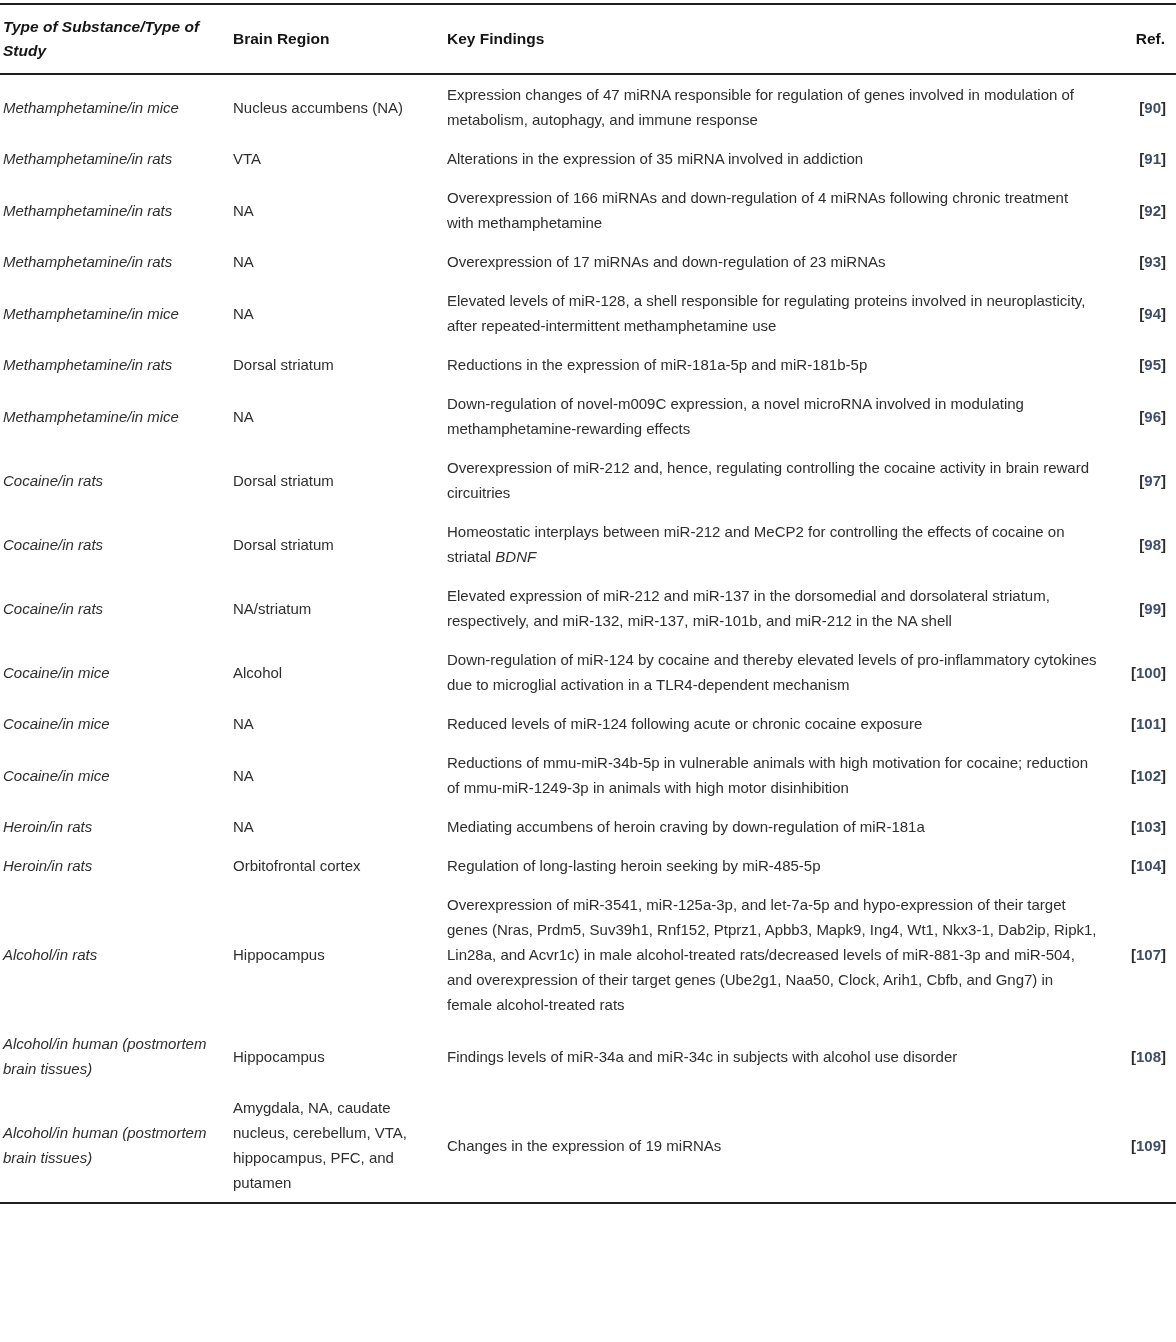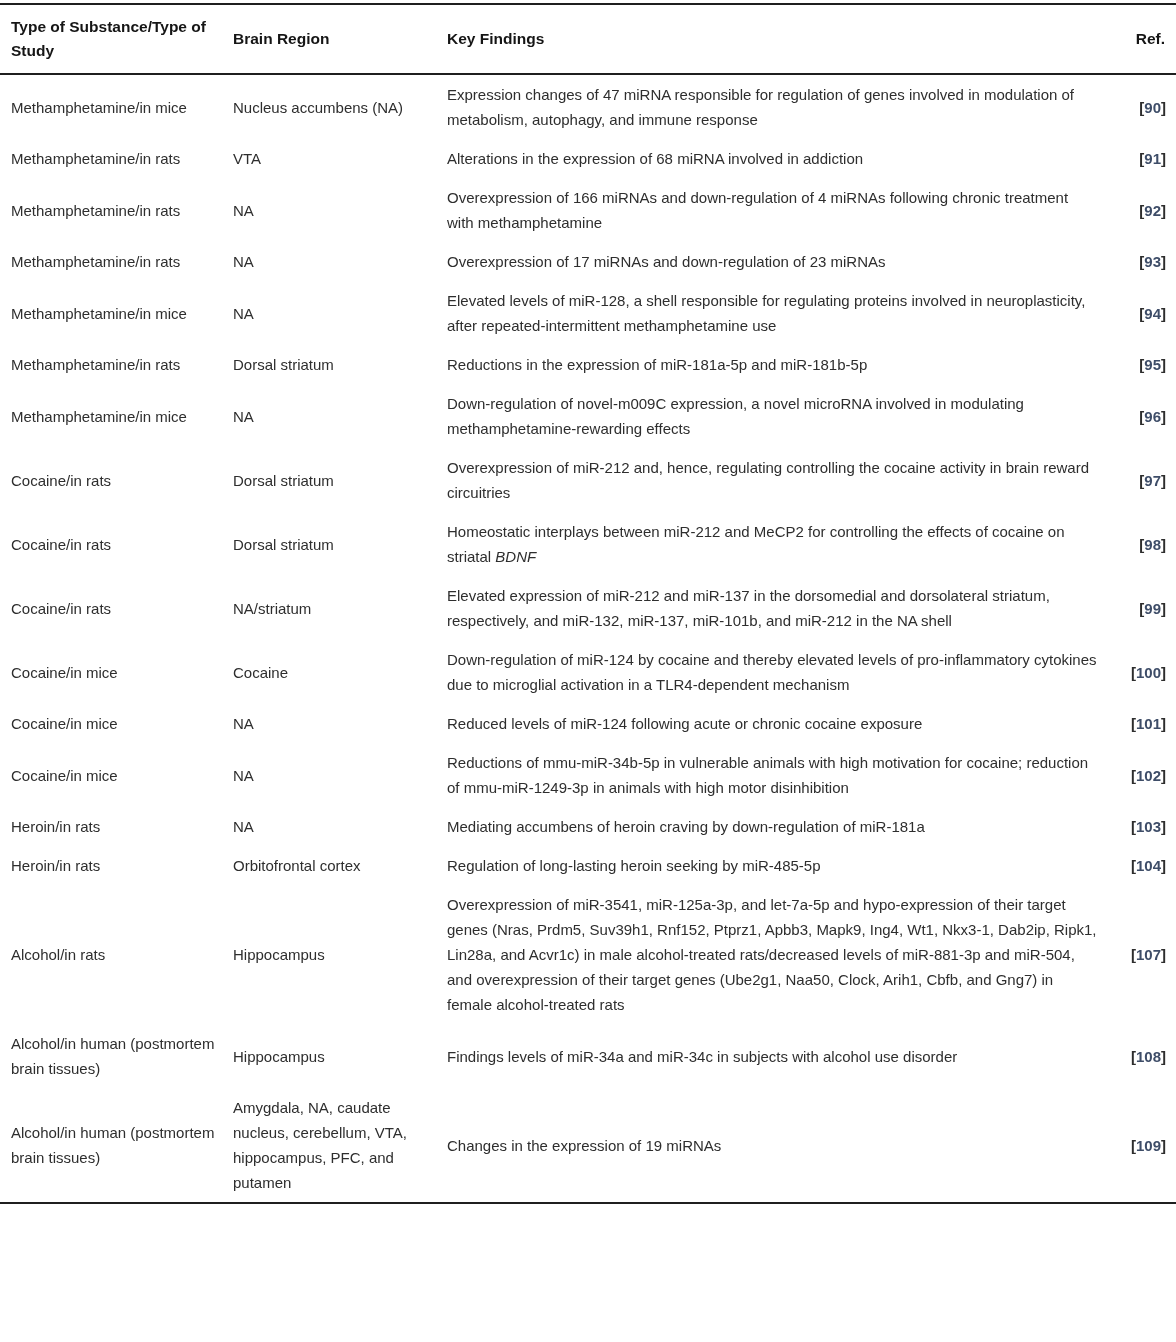--- a/index.html
+++ b/index.html
@@ -32,21 +32,21 @@
     line-height: 24px;
     padding: 10px 14px 10px 0;
   }
   td {
     font-size: 15px;
     line-height: 25px;
     vertical-align: middle;
     padding: 7px 14px 7px 0;
     color: #2e2e2e;
   }
-  th.c1, td.c1 { padding-left: 11px; }
+  th.c1, td.c1 { padding-left: 3px; font-style: italic; }
   td.c4, th.c4 {
     text-align: right;
     padding-right: 10px;
     white-space: nowrap;
   }
   th.c4 { padding-right: 11px; }
   .ref {
     font-weight: bold;
     color: #2d2d2d;
     cursor: pointer;
@@ -79,21 +79,21 @@
     <tbody>
         <tr>
           <td class="c1">Methamphetamine/in mice</td>
           <td class="c2">Nucleus accumbens (NA)</td>
           <td class="c3"><span>Expression changes of 47 miRNA responsible for regulation of genes involved in modulation of metabolism, autophagy, and immune response</span></td>
           <td class="c4"><span class="ref">[<span class="ref-num">90</span>]</span></td>
         </tr>
         <tr>
           <td class="c1">Methamphetamine/in rats</td>
           <td class="c2">VTA</td>
-          <td class="c3"><span>Alterations in the expression of 68 miRNA involved in addiction</span></td>
+          <td class="c3"><span>Alterations in the expression of 35 miRNA involved in addiction</span></td>
           <td class="c4"><span class="ref">[<span class="ref-num">91</span>]</span></td>
         </tr>
         <tr>
           <td class="c1">Methamphetamine/in rats</td>
           <td class="c2">NA</td>
           <td class="c3"><span>Overexpression of 166 miRNAs and down-regulation of 4 miRNAs following chronic treatment with methamphetamine</span></td>
           <td class="c4"><span class="ref">[<span class="ref-num">92</span>]</span></td>
         </tr>
         <tr>
           <td class="c1">Methamphetamine/in rats</td>
@@ -132,21 +132,21 @@
           <td class="c4"><span class="ref">[<span class="ref-num">98</span>]</span></td>
         </tr>
         <tr>
           <td class="c1">Cocaine/in rats</td>
           <td class="c2">NA/striatum</td>
           <td class="c3"><span>Elevated expression of miR-212 and miR-137 in the dorsomedial and dorsolateral striatum, respectively, and miR-132, miR-137, miR-101b, and miR-212 in the NA shell</span></td>
           <td class="c4"><span class="ref">[<span class="ref-num">99</span>]</span></td>
         </tr>
         <tr>
           <td class="c1">Cocaine/in mice</td>
-          <td class="c2">Cocaine</td>
+          <td class="c2">Alcohol</td>
           <td class="c3"><span>Down-regulation of miR-124 by cocaine and thereby elevated levels of pro-inflammatory cytokines due to microglial activation in a TLR4-dependent mechanism</span></td>
           <td class="c4"><span class="ref">[<span class="ref-num">100</span>]</span></td>
         </tr>
         <tr>
           <td class="c1">Cocaine/in mice</td>
           <td class="c2">NA</td>
           <td class="c3"><span>Reduced levels of miR-124 following acute or chronic cocaine exposure</span></td>
           <td class="c4"><span class="ref">[<span class="ref-num">101</span>]</span></td>
         </tr>
         <tr>

